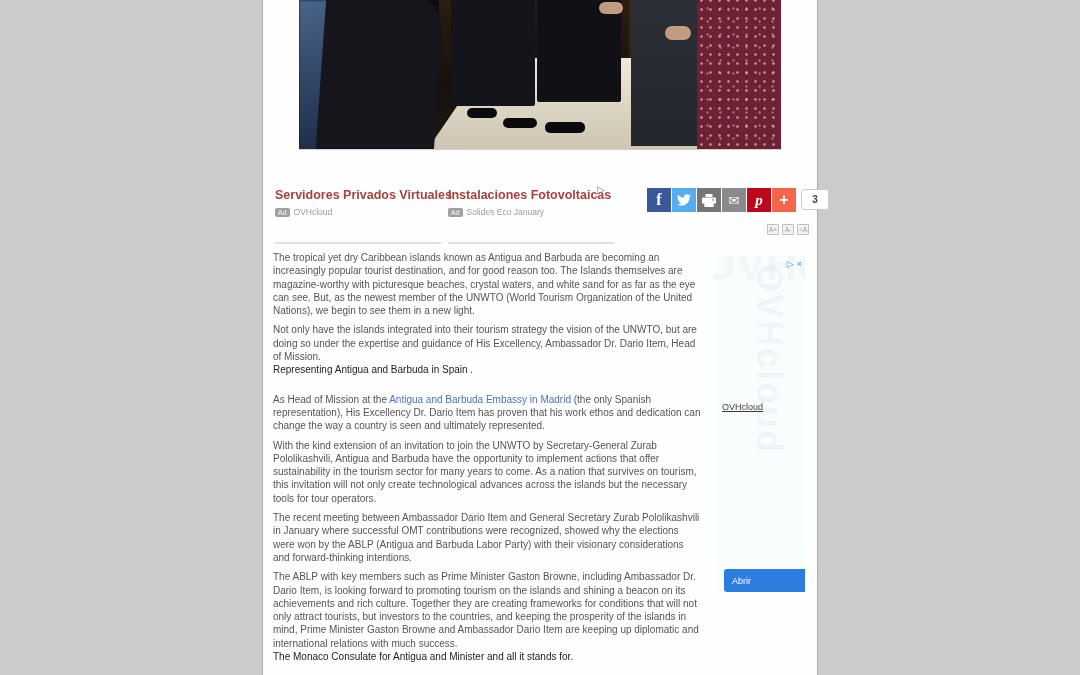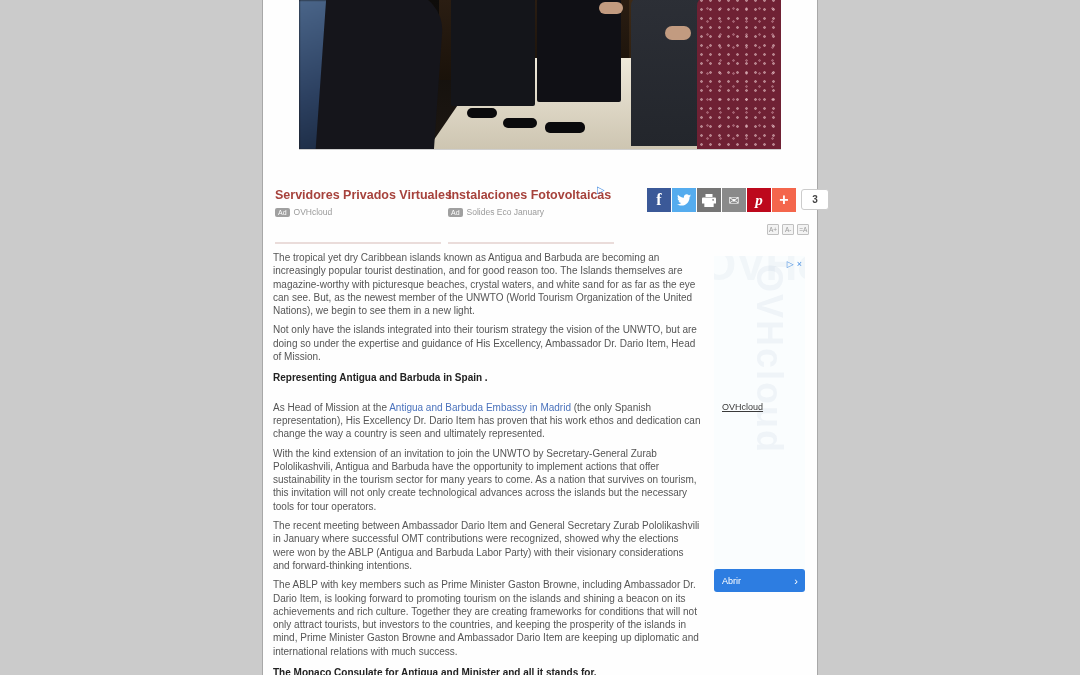--- a/index.html
+++ b/index.html
@@ -80,40 +80,40 @@
   
   .font-controls { position:absolute; left:494px; top:36px; display:flex; gap:3px; }
   .fc-btn { min-width:12px; height:11px; border:1px solid #c0c0c0; background:#f3f3f3; color:#9a9a9a;
             font-size:6.5px; display:flex; align-items:center; justify-content:center; padding:0 1px;
             border-radius:1px; cursor:pointer; }
 
   
   .article { position:absolute; left:10px; top:251px; width:428px;
              font-size:10px; line-height:13.3px; color:#555; }
   .article .p { margin-top:6px; }
-  .article .h { margin-top:8px; font-weight:bold; color:#222; }
+  .article .h { margin-top:0; font-weight:normal; color:#222; }
   .article .h + .p { margin-top:16px; }
   .article .p:first-child { margin-top:0; }
   .lnk { color:#4a72bc; text-decoration:none; cursor:pointer; }
 
   
   .sidebar-ad { position:absolute; left:451px; top:256px; width:91px; height:336px;
                 background:#fafdfe; overflow:hidden; }
   .sad-top { position:absolute; right:3px; top:3px; font-size:9px; color:#4a90e2; display:flex; gap:3px; }
   .sad-top span { cursor:pointer; }
   .sad-watermark { position:absolute; left:34px; top:8px; writing-mode:vertical-rl;
                    font-size:36px; font-weight:bold; color:rgba(70,110,160,0.06); letter-spacing:2px;
                    pointer-events:none; white-space:nowrap; }
   .sad-watermark2 { position:absolute; left:-12px; top:-16px; font-size:44px; font-weight:bold;
                     color:rgba(70,110,160,0.05); pointer-events:none; }
   .sad-headline { position:absolute; left:8px; top:38px; font-size:16.5px; line-height:24px;
                   color:#3a6fd6; cursor:pointer; }
   .sad-adv { position:absolute; left:8px; top:146px; font-size:9px; color:#3a3a3a;
              text-decoration:underline; cursor:pointer; }
-  .sad-cta { position:absolute; left:0; top:313px; width:91px; height:23px; background:#2d7de1;
+  .sad-cta { position:absolute; left:10px; top:313px; width:91px; height:23px; background:#2d7de1;
              border-radius:3px; color:#fff; display:flex; align-items:center; cursor:pointer; }
   .sad-cta .lbl { font-size:9px; padding-left:8px; flex:1; }
   .sad-cta .chev { font-size:11px; padding-right:7px; }
 </style>
 </head>
 <body>
 
 <div class="content">
 
   <div class="photo">

